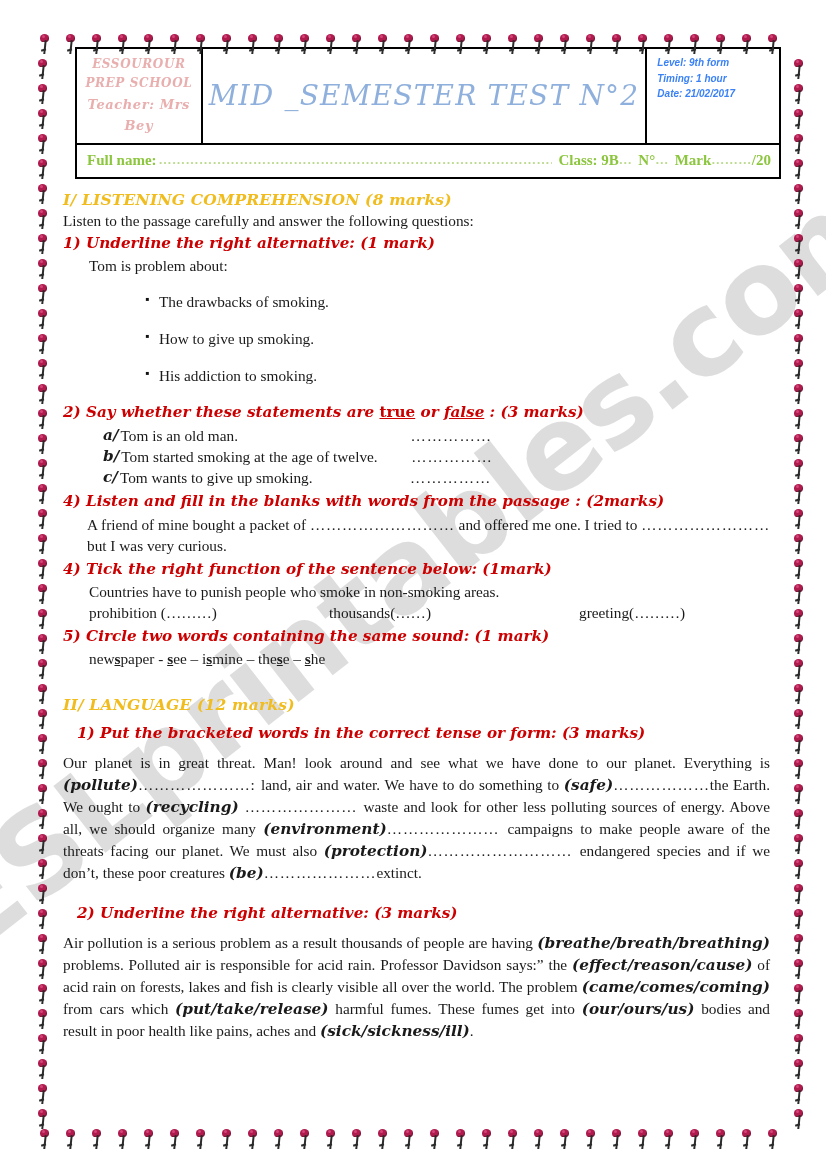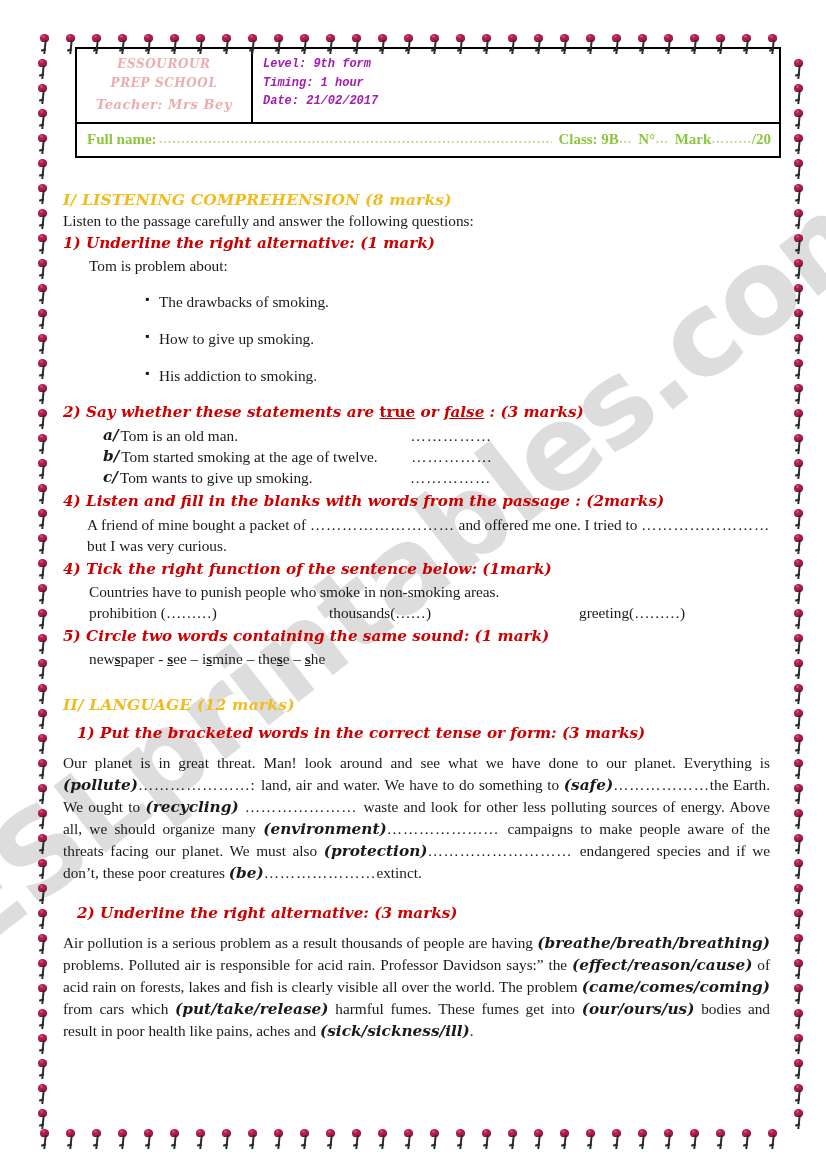--- a/index.html
+++ b/index.html
@@ -139,26 +139,26 @@
 
   .test-title {
     color: #8fb0dc;
     font-style: italic;
     font-size: 28px;
     letter-spacing: 1.2px;
     font-family: "DejaVu Serif", serif;
     white-space: nowrap;
   }
   .info-line {
-    color: #a21caf;
+    color: #3b82f6;
     font-style: italic;
     font-weight: bold;
-    font-size: 12px;
+    font-size: 10px;
     line-height: 1.55;
-    font-family: Liberation Mono, monospace;
+    font-family: Liberation Sans, sans-serif;
     white-space: nowrap;
   }
 
   .header-bottom {
     display: flex;
     align-items: center;
     padding: 7px 8px 8px 10px;
     font-weight: bold;
     font-size: 15px;
     color: #8cc63e;
@@ -1017,20 +1017,23 @@
 
   <div class="header-box">
     <div class="header-top">
 
       <div class="hcell hcell-school">
         <div class="school-line">ESSOUROUR</div>
         <div class="school-line">PREP SCHOOL</div>
         <div class="school-line teacher">Teacher: Mrs Bey</div>
       </div>
 
+      <div class="hcell hcell-title">
+        <div class="test-title">MID _SEMESTER TEST N°2</div>
+      </div>
 
       <div class="hcell hcell-info">
         <div class="info-line">Level: 9th form</div>
         <div class="info-line">Timing: 1 hour</div>
         <div class="info-line">Date: 21/02/2017</div>
       </div>
     </div>
 
     <div class="header-bottom">
       <span>Full name:</span>

